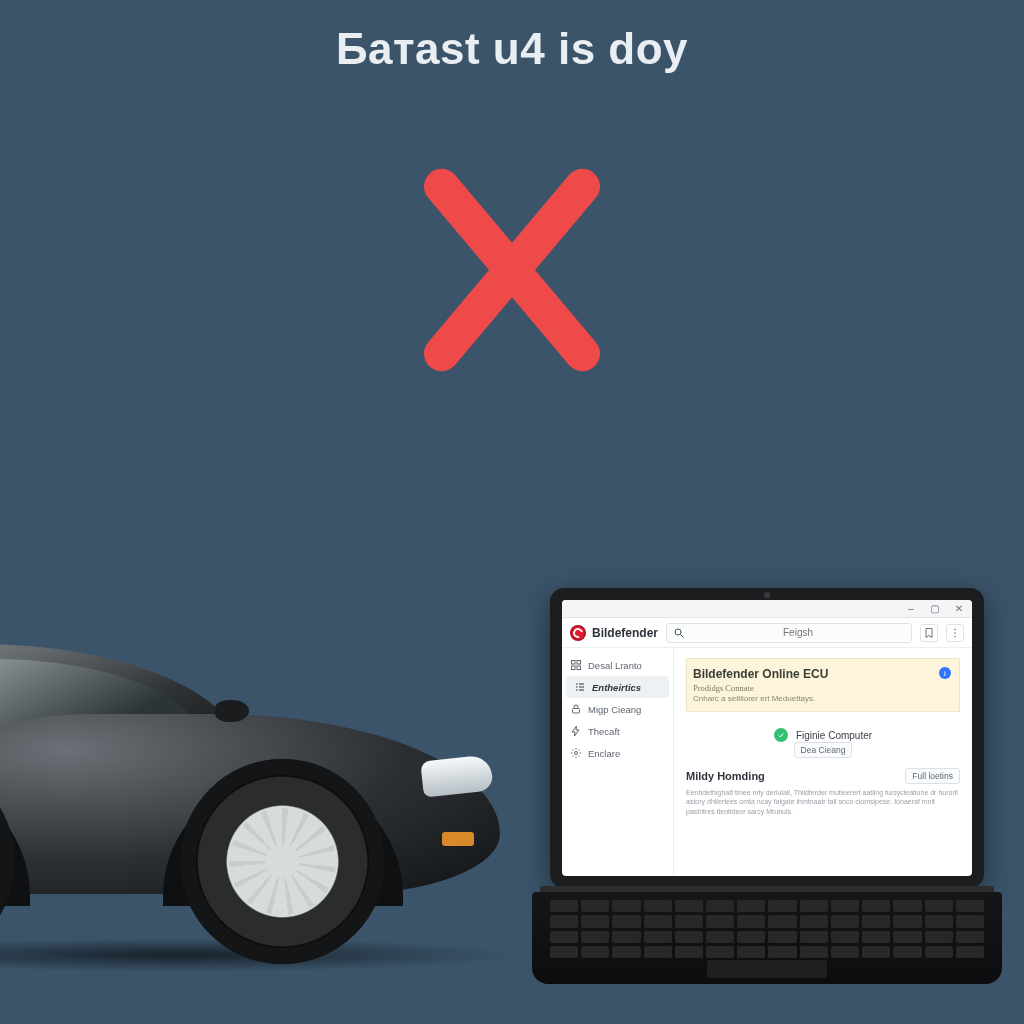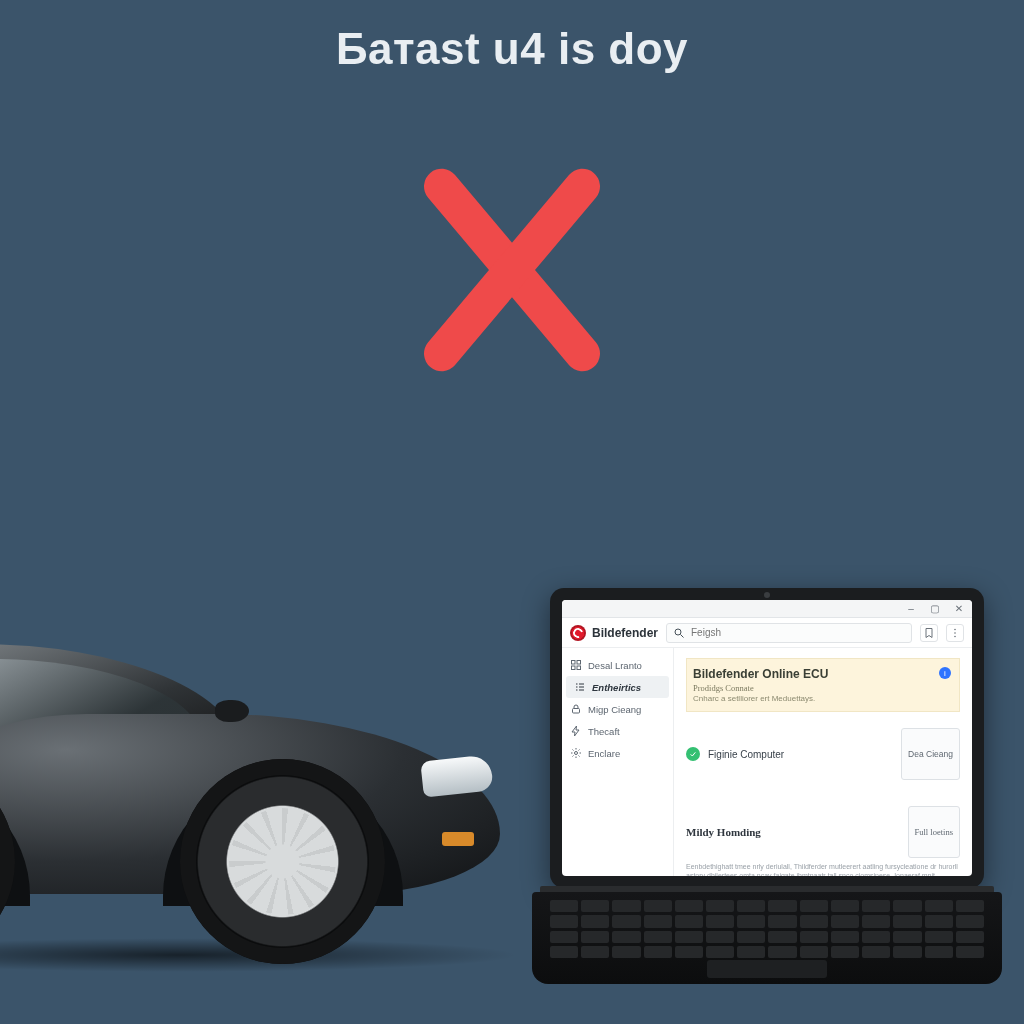--- a/index.html
+++ b/index.html
@@ -183,21 +183,21 @@
   .brand .logo::after {
     content: ""; position: absolute; inset: 3px; border-radius: 50%;
     border: 2px solid #fff; border-right-color: transparent; transform: rotate(30deg);
   }
   .search {
     flex: 1; display: flex; align-items: center; gap: 6px;
     height: 20px; border: 1px solid #e0e3e6; border-radius: 3px; padding: 0 6px;
     background: #fbfcfc;
   }
   .search input {
-    border: none; outline: none; background: transparent; font-size: 10px; width: 100%; color: #7a828a;
+    border: none; outline: none; background: transparent; font-size: 10px; width: 100%; color: #7a828a; text-align: center;
   }
   .topctrl { width: 18px; height: 18px; border: 1px solid #e0e3e6; border-radius: 3px;
     display: flex; align-items: center; justify-content: center; color: #6b727a; }
   .icon { display: inline-flex; }
   .icon svg { width: 12px; height: 12px; stroke: currentColor; fill: none; stroke-width: 2; }
 
   .content { display: flex; height: calc(100% - 48px); }
   .sidebar {
     width: 112px; border-right: 1px solid #eceef0; padding: 6px 0;
   }
@@ -217,37 +217,37 @@
   .banner .sub { font-size: 8.5px; color: #7c7a60; margin-top: 2px; font-family: Liberation Serif, serif; }
   .banner .desc { font-size: 8px; color: #8c8a70; margin-top: 1px; }
   .banner .info-dot {
     position: absolute; right: 8px; top: 8px; width: 12px; height: 12px; border-radius: 50%;
     background: #2f74ff; color: #fff; font-size: 8px; display: flex; align-items: center; justify-content: center;
   }
 
   .status-list { margin-top: 10px; }
   .status-row {
     display: flex; align-items: center; justify-content: space-between;
-    padding: 6px 0; border-bottom: 1px solid #f1f3f5;
+    padding: 6px 0; border-bottom: 1px solid #f1f3f5; flex-direction: column;
   }
   .status-row:last-child { border-bottom: none; }
   .status-left { display: flex; align-items: center; gap: 8px; }
   .status-dot {
     width: 14px; height: 14px; border-radius: 50%; background: #34c072;
     display: flex; align-items: center; justify-content: center; color: #fff;
   }
   .status-dot svg { width: 8px; height: 8px; stroke-width: 3; }
   .status-label { font-size: 10px; color: #39424b; }
   .pill {
     font-size: 8.5px; color: #5f6871; border: 1px solid #dde1e5; border-radius: 3px;
-    padding: 20px 6px; background: #fafbfc;
+    padding: 2px 6px; background: #fafbfc;
   }
 
   .section-h {
-    margin-top: 20px; display: flex; align-items: center; justify-content: space-between; font-family: Liberation Serif, serif;
+    margin-top: 4px; display: flex; align-items: center; justify-content: space-between;
   }
   .section-h .h { font-size: 11px; font-weight: 700; color: #2f363e; }
   .para {
     margin-top: 4px; font-size: 7px; line-height: 1.35; color: #9aa1a8;
     display: -webkit-box; -webkit-line-clamp: 3; -webkit-box-orient: vertical; overflow: hidden;
   }
 </style>
 </head>
 <body>
 

